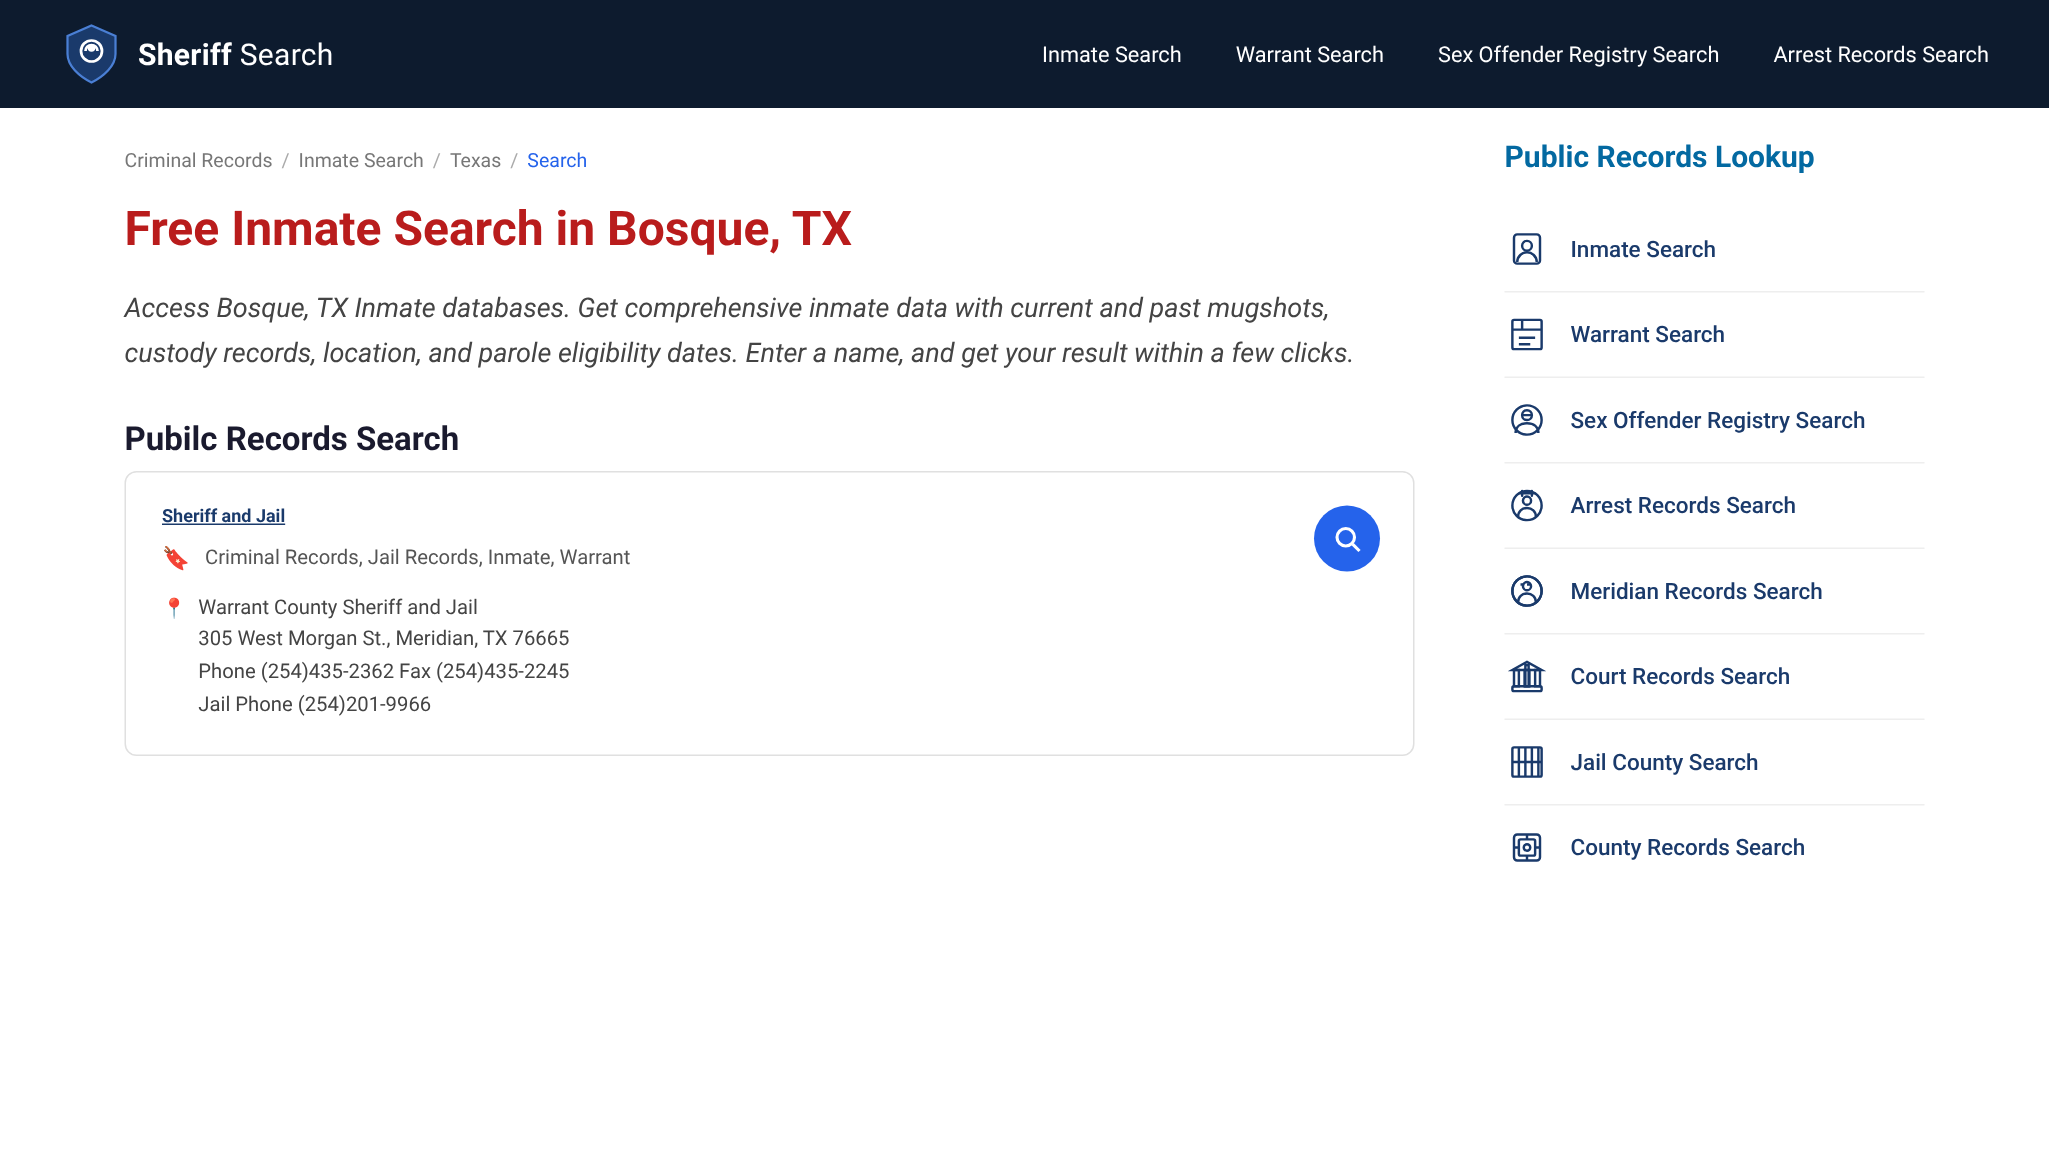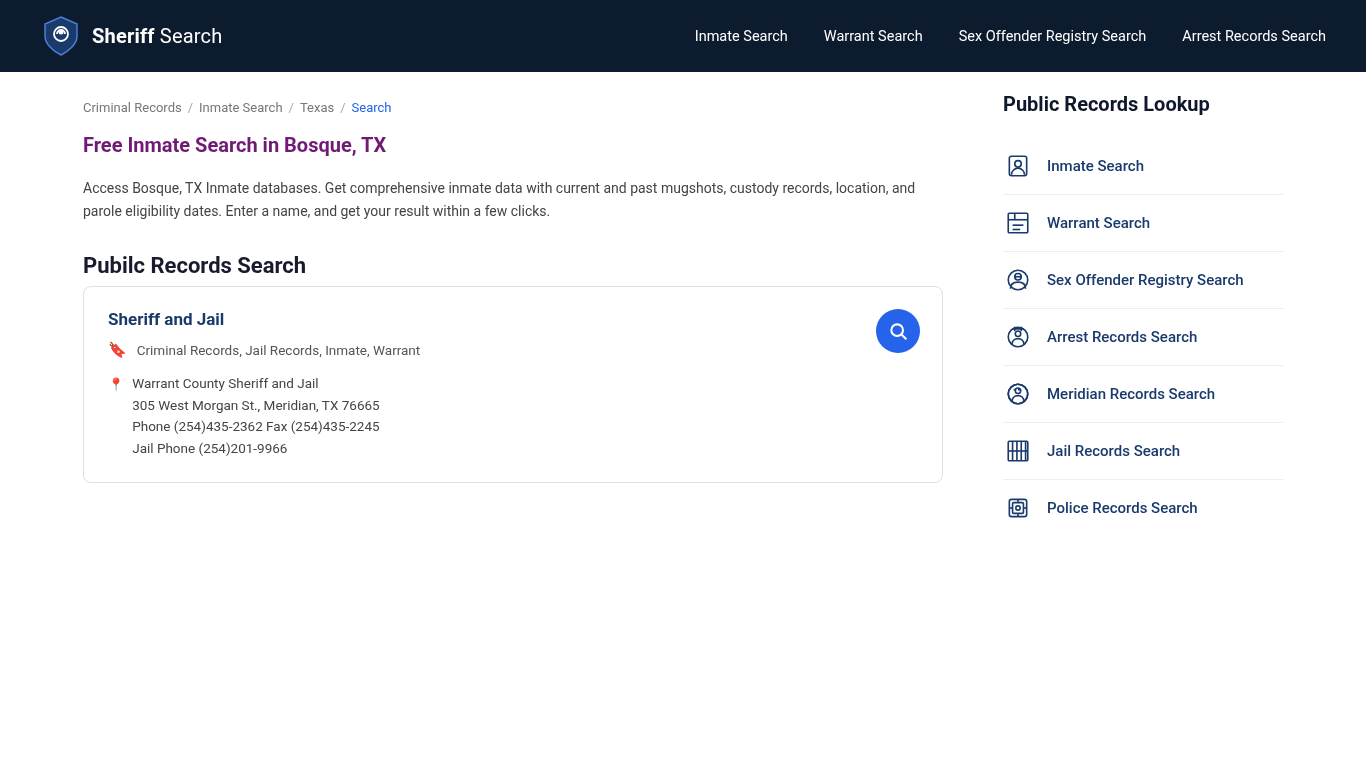--- a/index.html
+++ b/index.html
@@ -72,56 +72,58 @@
       color: #777;
       margin-bottom: 18px;
       padding-top: 8px;
     }
     .breadcrumb a { color: #777; text-decoration: none; }
     .breadcrumb .active { color: #2563eb; }
     .breadcrumb-sep { color: #aaa; }
 
     
     .page-title {
-      font-size: 20px;
-      font-weight: 700;
-      color: #701a75;
+      font-size: 32px;
+      font-weight: 700;
+      color: #b91c1c;
       margin-bottom: 20px;
       line-height: 1.2;
     }
 
     
     .description {
-      font-size: 14px;
+      font-size: 18px;
       color: #444;
       line-height: 1.65;
       margin-bottom: 30px;
+      font-style: italic;
     }
 
     
     .section-heading {
       font-size: 22px;
       font-weight: 700;
       color: #1a1a2e;
       margin-bottom: 8px;
     }
 
     
     .record-card {
       border: 1px solid #e0e0e0;
       border-radius: 8px;
       padding: 22px 24px;
       position: relative;
       background: #fff;
     }
     .record-card-title {
-      font-size: 17px;
+      font-size: 12px;
       font-weight: 700;
       color: #1a3a6b;
       margin-bottom: 12px;
+      text-decoration: underline;
     }
     .record-tags {
       display: flex;
       align-items: center;
       gap: 6px;
       font-size: 13.5px;
       color: #555;
       margin-bottom: 14px;
     }
     .record-tags-icon {
@@ -157,21 +159,21 @@
       justify-content: center;
       cursor: pointer;
       color: #fff;
       font-size: 18px;
     }
 
     
     .sidebar-title {
       font-size: 20px;
       font-weight: 700;
-      color: #0f172a;
+      color: #0369a1;
       margin-bottom: 22px;
     }
     .sidebar-list {
       list-style: none;
       display: flex;
       flex-direction: column;
       gap: 0;
     }
     .sidebar-item {
       display: flex;
@@ -332,45 +334,58 @@
             <circle cx="12" cy="12" r="9"></circle>
             <circle cx="12" cy="9" r="2.5"></circle>
             <path d="M6.5 19 C6.5 15.5 9 13.5 12 13.5 C15 13.5 17.5 15.5 17.5 19"></path>
             <circle cx="12" cy="12" r="9"></circle>
             <path d="M8 8 L16 8" stroke-dasharray="2,2"></path>
           </svg>
         </span>
         <span class="sidebar-item-label">Meridian Records Search</span>
       </li>
 
+      <li class="sidebar-item">
+        <span class="sidebar-icon">
+          <svg viewBox="0 0 24 24" xmlns="http://www.w3.org/2000/svg">
+            <rect x="3" y="18" width="18" height="3" rx="1"></rect>
+            <rect x="11" y="5" width="2" height="13"></rect>
+            <path d="M12 3 L3 8 L21 8 Z"></path>
+            <rect x="4" y="8" width="3" height="10"></rect>
+            <rect x="17" y="8" width="3" height="10"></rect>
+            <rect x="10.5" y="8" width="3" height="10"></rect>
+          </svg>
+        </span>
+        <span class="sidebar-item-label">Court Records Search</span>
+      </li>
 
       <li class="sidebar-item">
         <span class="sidebar-icon">
           <svg viewBox="0 0 24 24" xmlns="http://www.w3.org/2000/svg">
             <rect x="3" y="3" width="18" height="18" rx="1"></rect>
             <line x1="7" y1="3" x2="7" y2="21"></line>
             <line x1="11" y1="3" x2="11" y2="21"></line>
             <line x1="15" y1="3" x2="15" y2="21"></line>
             <line x1="19" y1="3" x2="19" y2="21"></line>
             <line x1="3" y1="12" x2="21" y2="12"></line>
           </svg>
         </span>
-        <span class="sidebar-item-label">Jail Records Search</span>
+        <span class="sidebar-item-label">Jail County Search</span>
       </li>
 
       <li class="sidebar-item">
         <span class="sidebar-icon">
           <svg viewBox="0 0 24 24" xmlns="http://www.w3.org/2000/svg">
             <rect x="4" y="4" width="16" height="16" rx="2"></rect>
             <rect x="7" y="7" width="10" height="10" rx="1"></rect>
             <circle cx="12" cy="12" r="2"></circle>
             <line x1="12" y1="4" x2="12" y2="7"></line>
             <line x1="12" y1="17" x2="12" y2="20"></line>
             <line x1="4" y1="12" x2="7" y2="12"></line>
             <line x1="17" y1="12" x2="20" y2="12"></line>
           </svg>
         </span>
-        <span class="sidebar-item-label">Police Records Search</span>
+        <span class="sidebar-item-label">County Records Search</span>
       </li>
 
     </ul>
   </aside>
 </div>
 
 </body></html>

